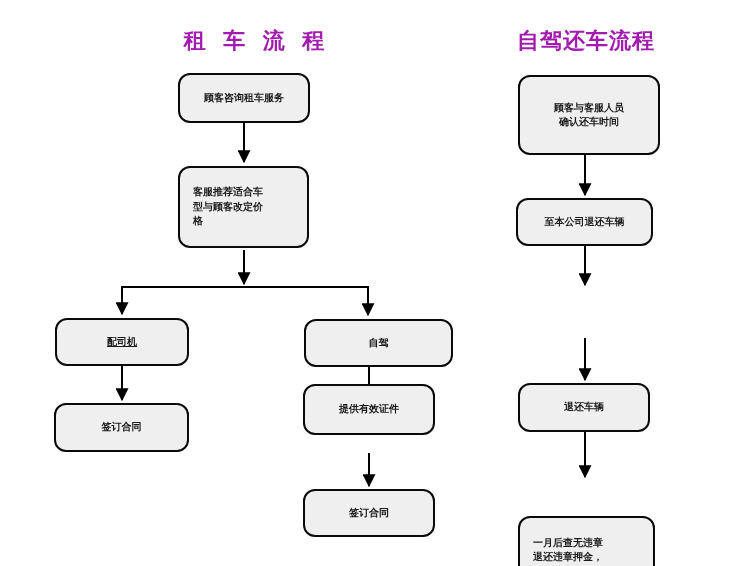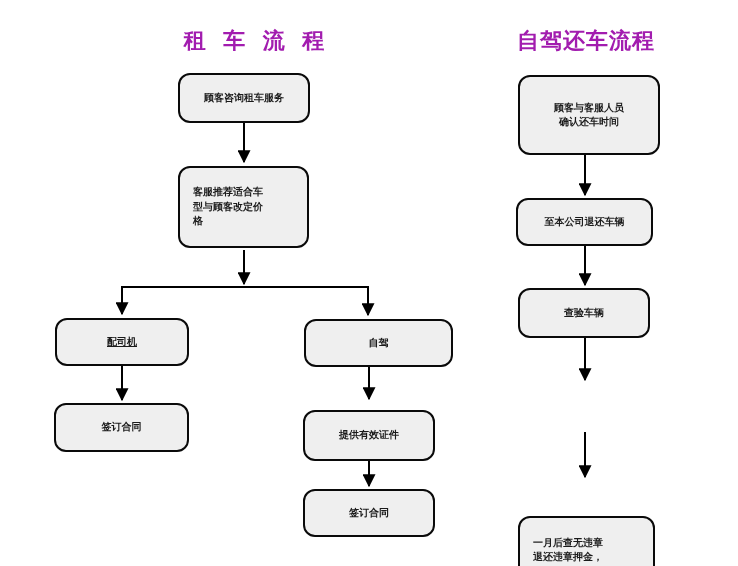--- a/index.html
+++ b/index.html
@@ -114,29 +114,29 @@
   <div class="node align-left" style="left:178px; top:166px; width:131px; height:82px;">客服推荐适合车
 型与顾客改定价
 格</div>
 
   <div class="node" style="left:55px; top:318px; width:134px; height:48px;text-decoration:underline;">配司机</div>
 
   <div class="node" style="left:304px; top:319px; width:149px; height:48px;">自驾</div>
 
   <div class="node" style="left:54px; top:403px; width:135px; height:49px;">签订合同</div>
 
-  <div class="node" style="left:303px; top:410px; width:132px; height:51px;">提供有效证件</div>
+  <div class="node" style="left:303px; top:384px; width:132px; height:51px;">提供有效证件</div>
 
   <div class="node" style="left:303px; top:489px; width:132px; height:48px;">签订合同</div>
 
   <div class="node" style="left:518px; top:75px; width:142px; height:80px;">顾客与客服人员
 确认还车时间</div>
 
   <div class="node" style="left:516px; top:198px; width:137px; height:48px;">至本公司退还车辆</div>
 
-  <div class="node" style="left:518px; top:288px; width:132px; height:50px;">查验车辆</div>
 
+  <div class="node" style="left:518px; top:383px; width:132px; height:49px;">退还车辆</div>
 
   <div class="node align-left" style="left:518px; top:480px; width:137px; height:83px;margin-top:36px;">一月后查无违章
 退还违章押金，
 订单结束</div>
 
 </div>
 
 </body></html>

